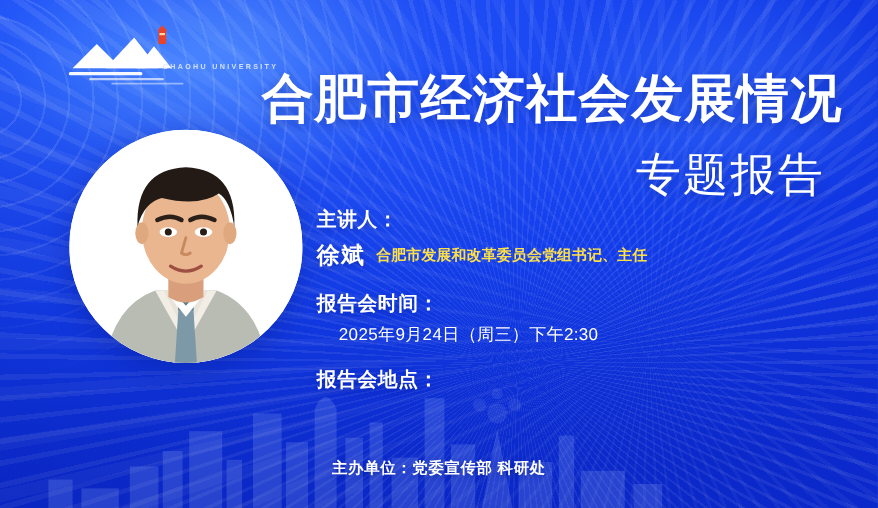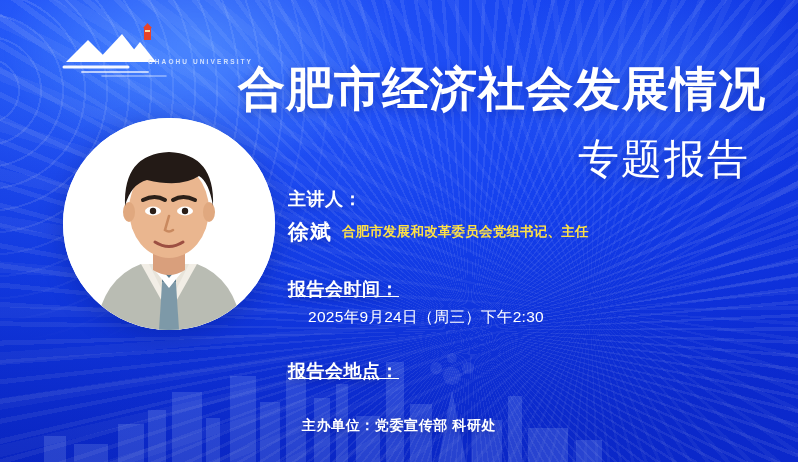--- a/index.html
+++ b/index.html
@@ -123,21 +123,21 @@
     text-shadow:0 2px 6px rgba(3,18,110,.35);
   }
   .speaker-title{
     color:#fde047;font-size:13.5px;font-weight:700;letter-spacing:.2px;
   }
   .info-value{
     color:#ffffff;font-size:15.5px;font-weight:400;letter-spacing:.3px;
     margin-top:7px;
     margin-left:20px;
   }
-  .gap-lg{margin-top:32px;text-decoration:underline;}
+  .gap-lg{margin-top:19px;}
 
   
   .footer{
     position:absolute;left:0;right:0;bottom:27px;
     text-align:center;
     color:#ffffff;font-size:14px;font-weight:700;letter-spacing:.6px;
     text-shadow:0 2px 6px rgba(3,18,110,.4);
   }
 </style>
 </head>

